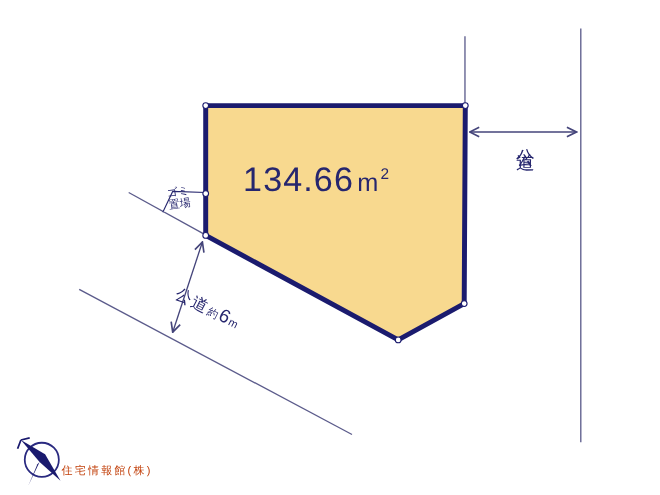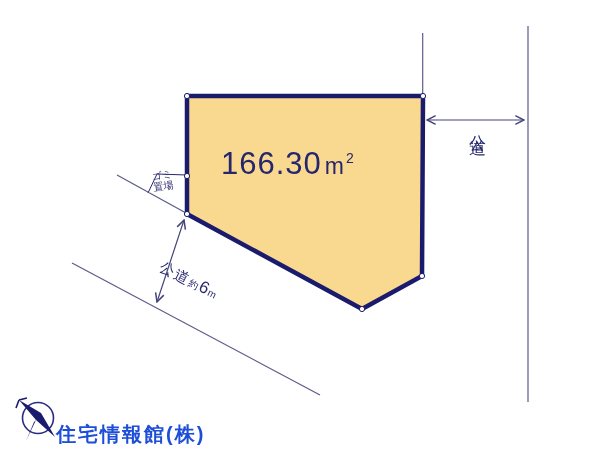--- a/index.html
+++ b/index.html
@@ -67,24 +67,23 @@
     align-items:baseline;
     letter-spacing:1px;
   }
   .road-left-label .name{font-size:15px;}
   .road-left-label .approx{font-size:10px;margin-left:1px;}
   .road-left-label .val{font-size:17px;}
   .road-left-label .unit{font-size:10px;}
   
   .watermark{
     left:56px;top:421px;
-    font-size:20px;
-    color:#1d4ed8;
+    font-size:10px;
+    color:#c2410c;
     letter-spacing:2px;
-    font-weight:bold;
   }
   .compass{
     position:absolute;
     left:13px;top:394px;
   }
 </style>
 </head>
 <body>
 
 <div class="canvas">
@@ -114,21 +113,21 @@
       <circle cx="187" cy="96" r="2.6"></circle>
       <circle cx="423" cy="96" r="2.6"></circle>
       <circle cx="422" cy="276" r="2.6"></circle>
       <circle cx="362" cy="309" r="2.6"></circle>
       <circle cx="187" cy="214" r="2.6"></circle>
       <circle cx="187" cy="176" r="2.6"></circle>
     </g>
   </svg>
 
   <div class="txt area-label">
-    <span class="val">166.30</span>
+    <span class="val">134.66</span>
     <span class="unit">m</span>
     <span class="exp">2</span>
   </div>
 
   <div class="txt road-right-name">公道</div>
 
   <div class="txt garbage-label">
     <div>ゴミ</div>
     <div>置場</div>
   </div>

